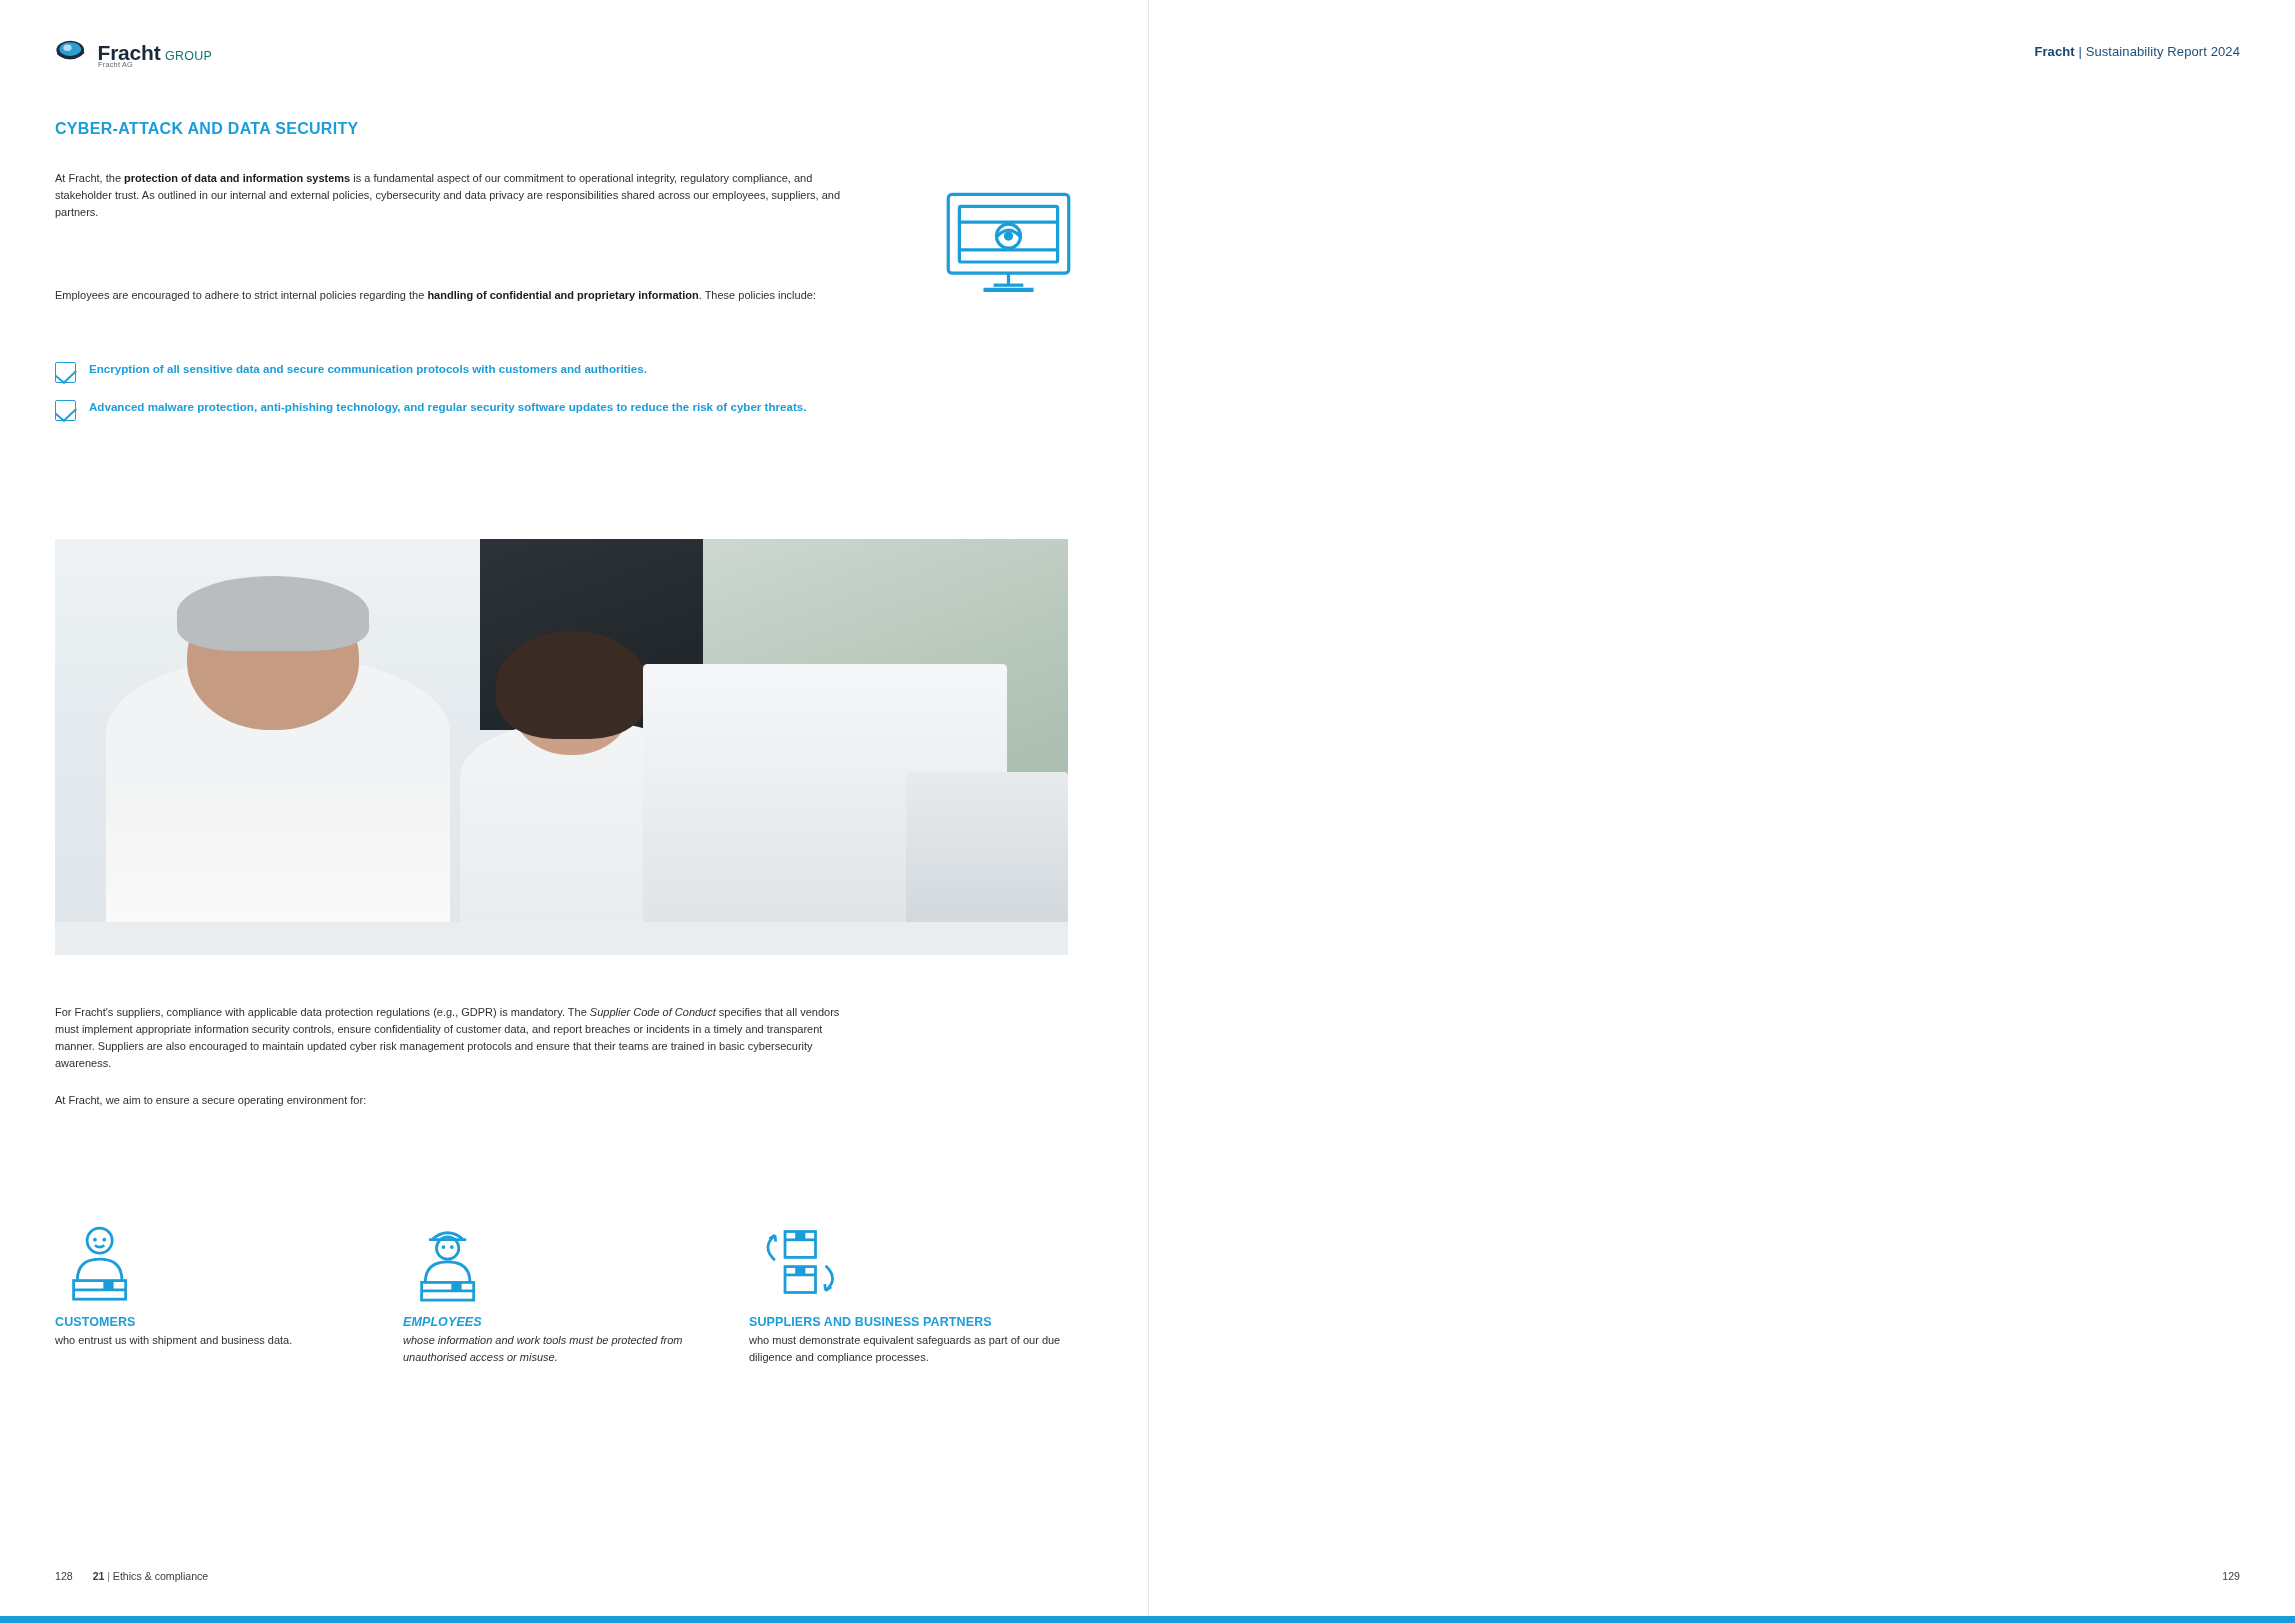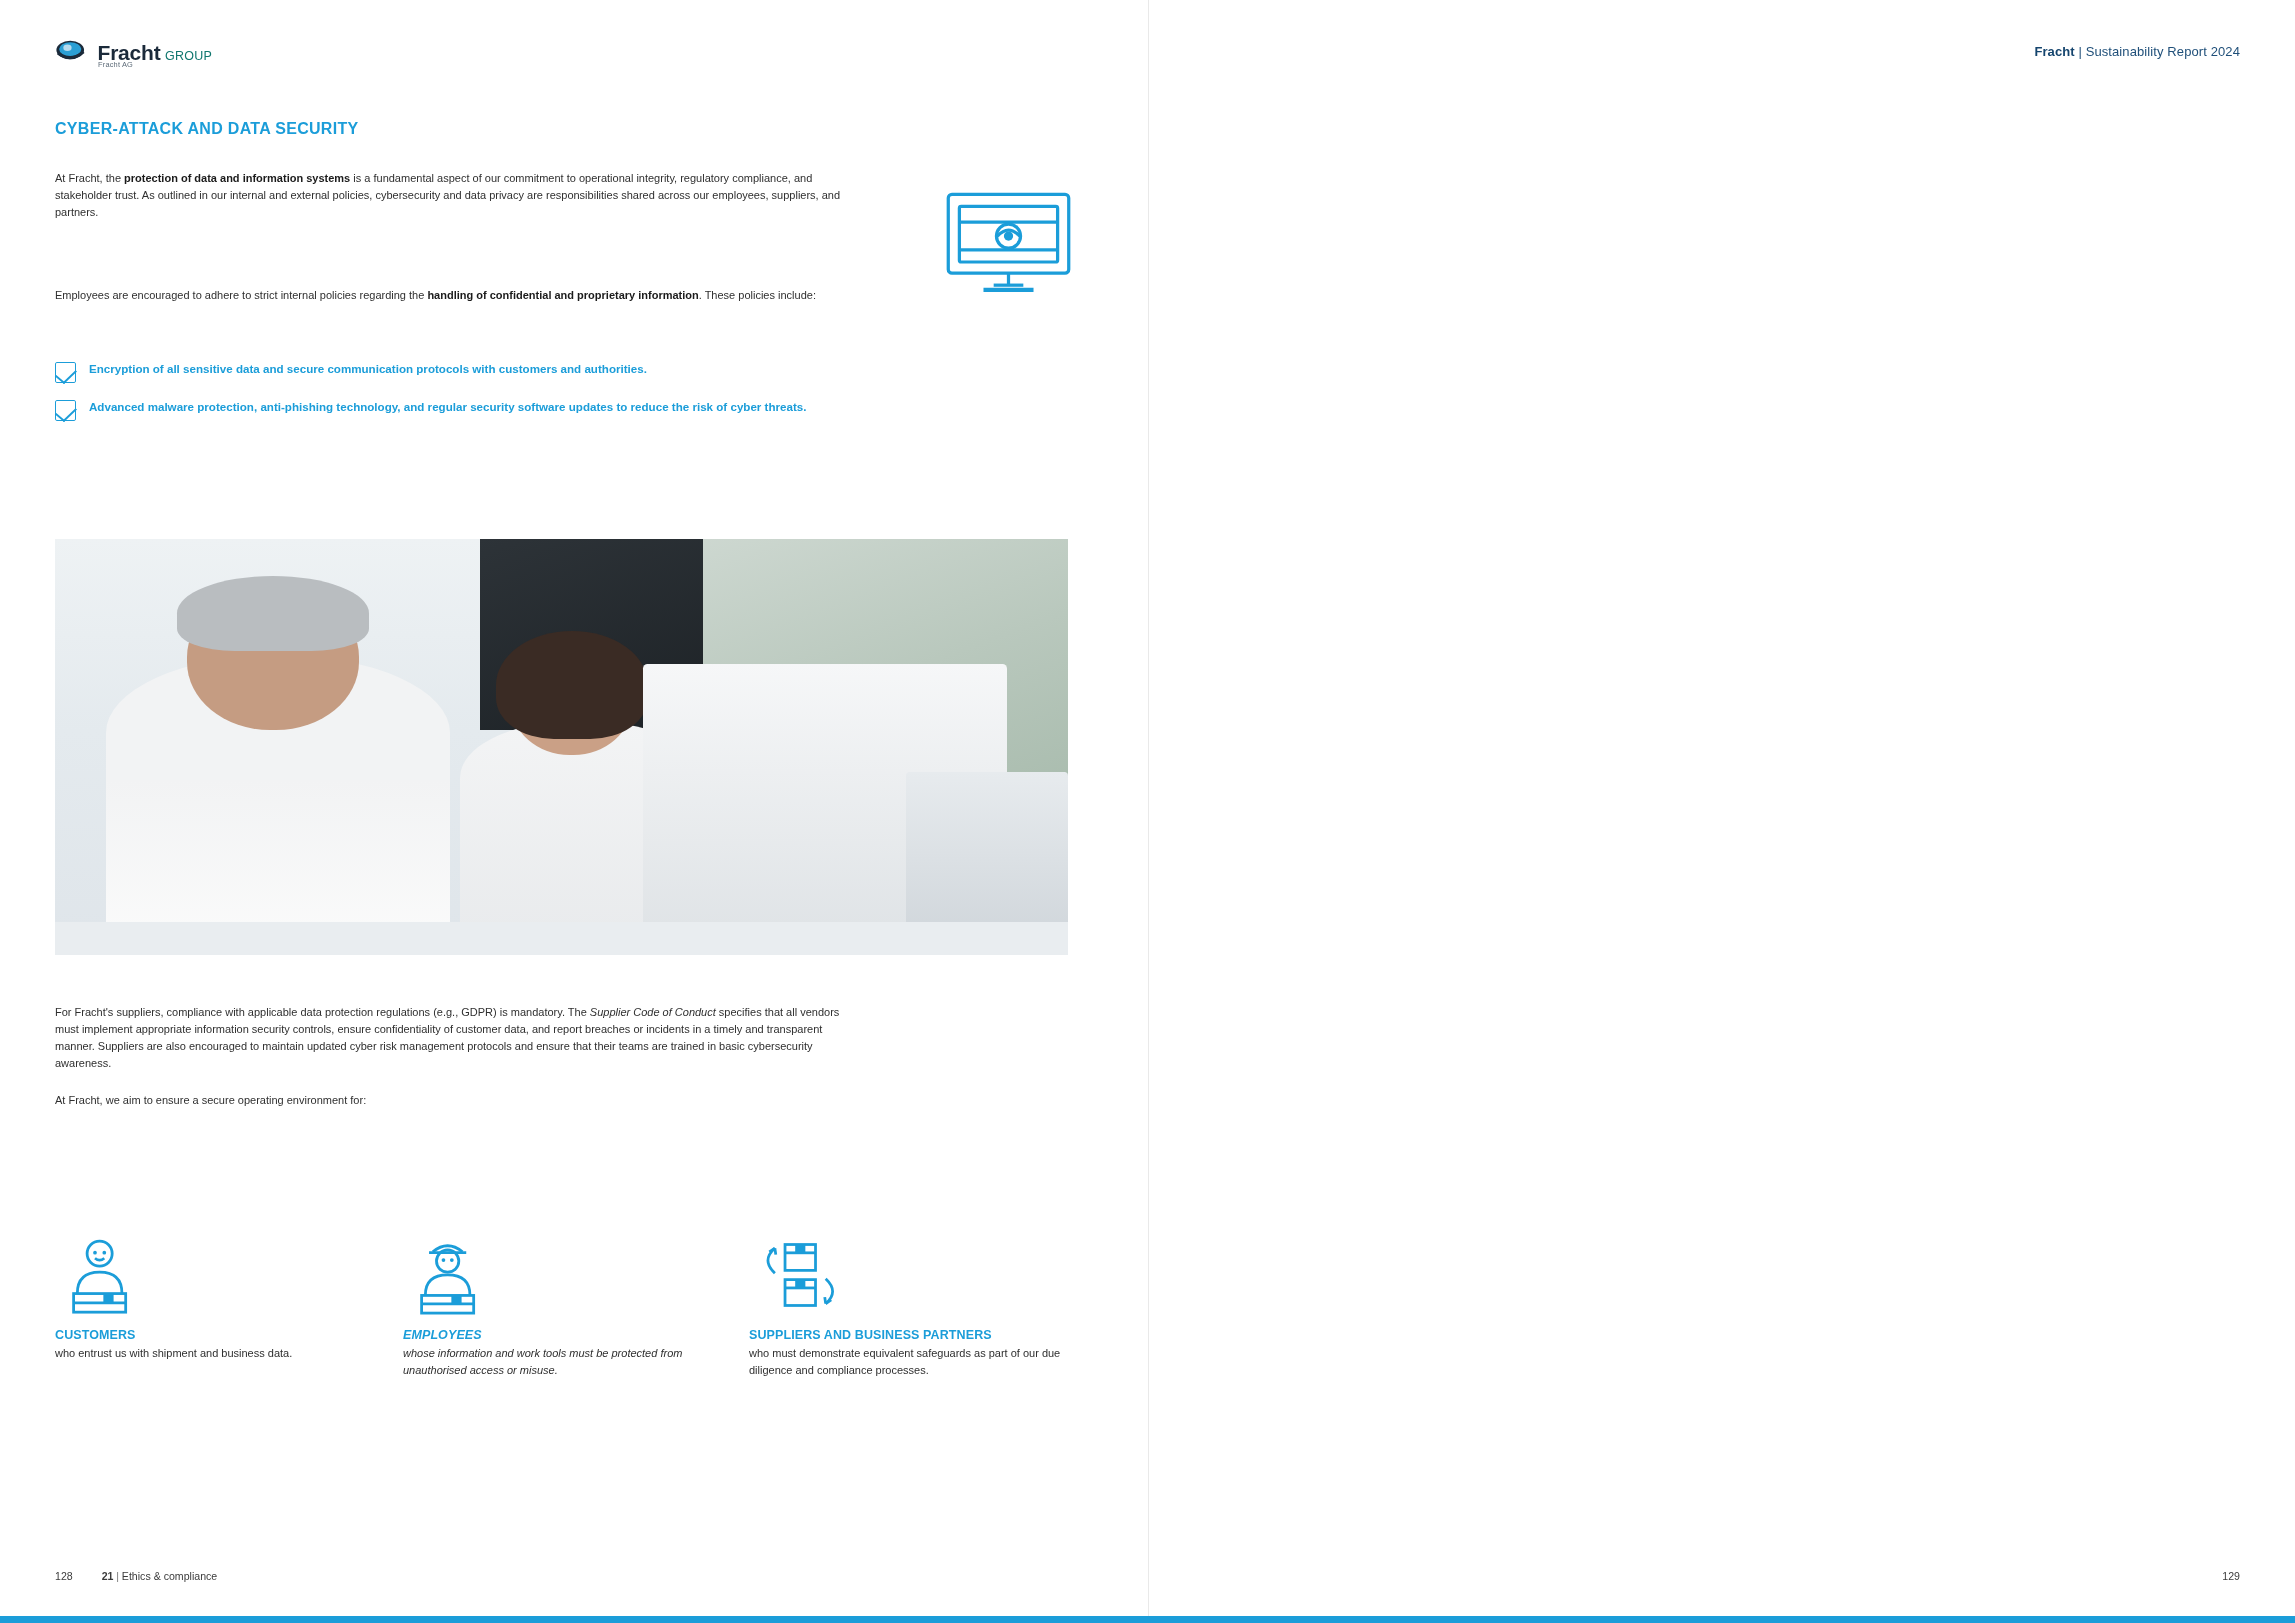--- a/index.html
+++ b/index.html
@@ -95,35 +95,35 @@
   .monitor-icon { position: absolute; left: 939px; top: 185px; }
 
   
   .photo {
     position: absolute; overflow: hidden; background: #d9dde1;
   }
   .photo-left { left: 55px; top: 539px; width: 1013px; height: 416px; }
 
   
   .trio { position: absolute; left: 55px; top: 1222px; width: 1018px; }
-  .trio-col { position: absolute; top: 13px; width: 324px; }
+  .trio-col { position: absolute; top: 0; width: 324px; }
   .trio-col.c1 { left: 0; }
   .trio-col.c2 { left: 348px; font-style: italic; }
   .trio-col.c3 { left: 694px; }
   .trio-icon { height: 88px; }
   .trio-label {
     font-size: 12.5px; font-weight: bold; color: #1b9dd9; letter-spacing: 0.1px;
     line-height: 1.25; margin-top: 4.6px;
   }
   .trio-body { font-size: 11px; line-height: 1.52; color: #2f2f2f; margin-top: 1.9px; }
 
   
   .footer-left {
     position: absolute; left: 55px; bottom: 41px;
-    display: flex; align-items: flex-end; gap: 29px;
+    display: flex; align-items: flex-end; gap: 20px;
     font-size: 10.6px; color: #3b3b3b;
   }
   .footer-pageno { color: #3b3b3b; }
   .footer-chap { font-weight: bold; }
   .footer-chap span.sep { font-weight: normal; color: #777; margin: 0 2.8px; }
   .footer-chap span.name { font-weight: normal; color: #3b3b3b; }
   .footer-right {
     position: absolute; right: 55px; bottom: 41px;
     font-size: 10.6px; color: #3b3b3b;
   }

